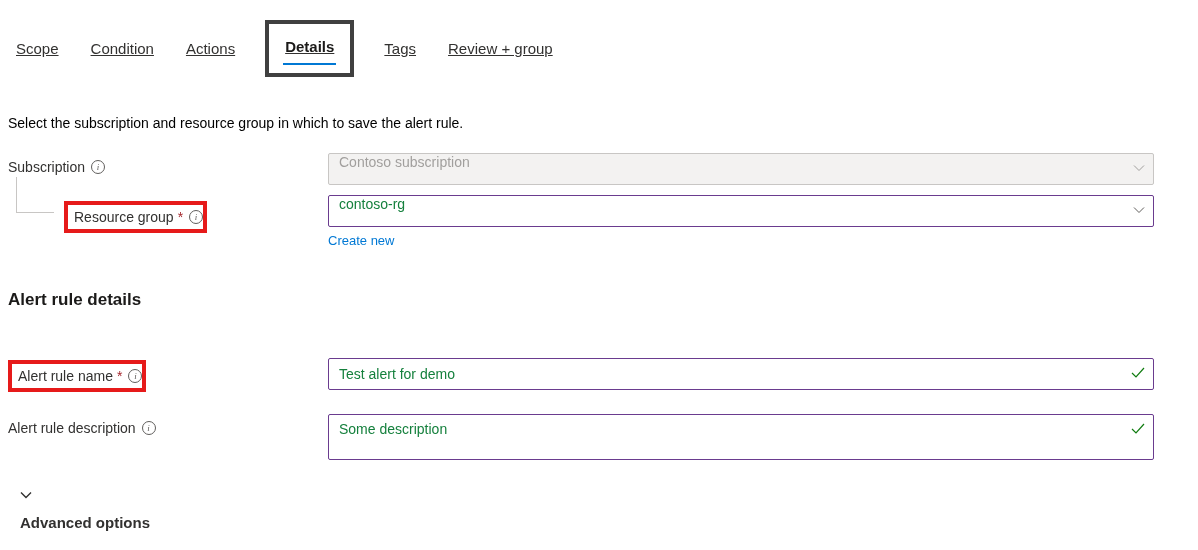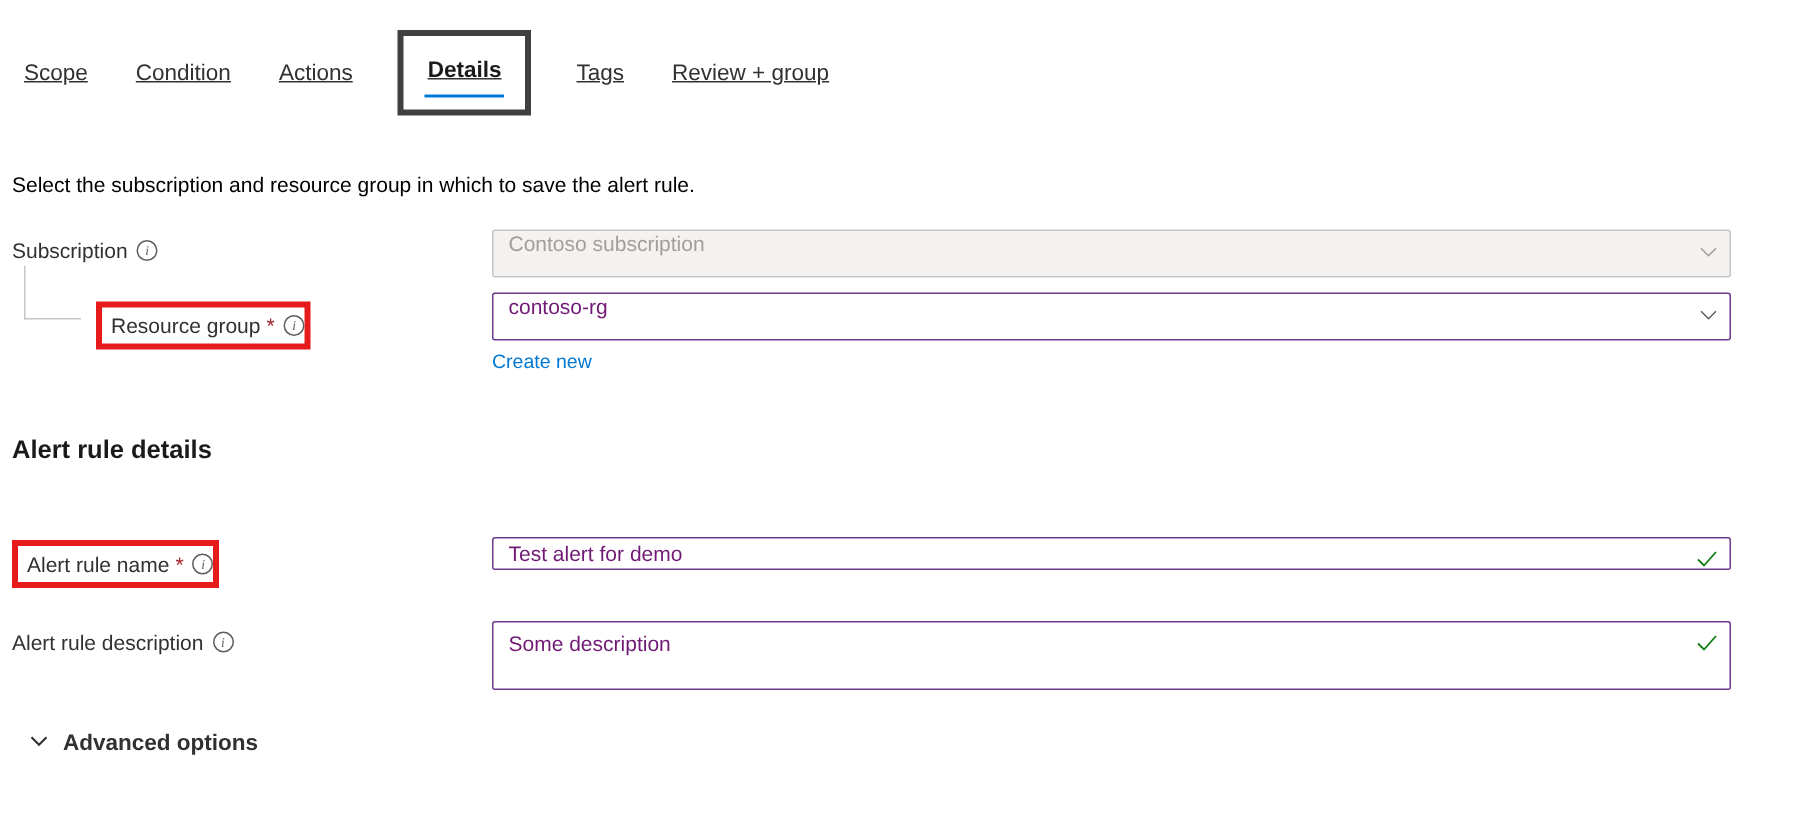--- a/index.html
+++ b/index.html
@@ -89,21 +89,21 @@
   .input-col { flex: 1; padding-right: 36px; }
 
   
   .select, .text-input, .textarea {
     width: 100%;
     border: 1px solid #605e5c;
     border-radius: 2px;
     font-size: 14px;
     font-family: inherit;
     background: #fff;
-    color: #701a75;
+    color: #15803d;
     position: relative;
   }
   .select {
     height: 32px;
     display: flex;
     align-items: center;
     padding: 0 30px 15px 10px;
   }
   .select.disabled {
     background: #f3f2f1;
@@ -113,21 +113,21 @@
   .select-chevron {
     position: absolute;
     right: 8px; top: 50%;
     transform: translateY(-50%);
   }
   .chev-svg { width: 12px; height: 12px; }
 
   .validated-border { border: 1px solid #6a3b8f; }
 
   .text-input {
-    height: 22px;
+    height: 32px;
     padding: 0 30px 0 10px;
   }
   .textarea {
     min-height: 44px;
     padding: 6px 30px 6px 10px;
     resize: none;
   }
   .check-icon {
     position: absolute;
     right: 8px; top: 7px;
@@ -164,20 +164,21 @@
   
   .adv {
     display: flex;
     align-items: flex-start;
     gap: 10px;
     margin-top: 24px;
     cursor: pointer;
     font-weight: 600;
     font-size: 15px;
     padding-left: 12px;
+    flex-direction: column;
   }
   .adv svg { width: 12px; height: 12px; }
 
   .spacer-lg { height: 32px; }
 
 </style>
 </head>
 <body>
 
 <div class="page">

